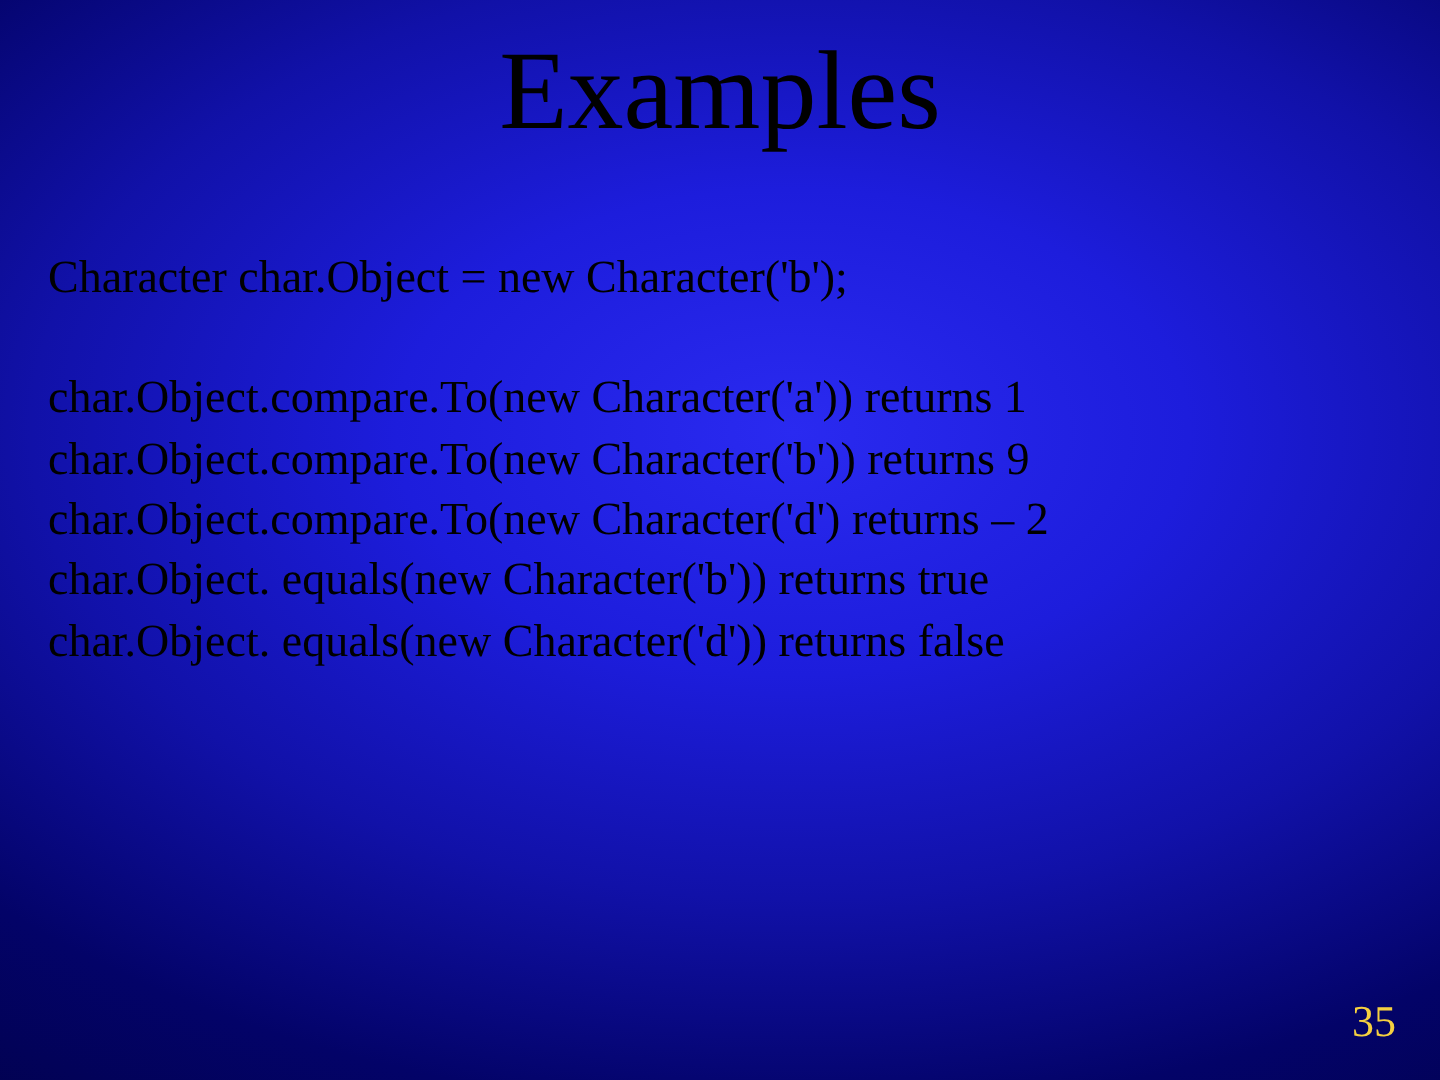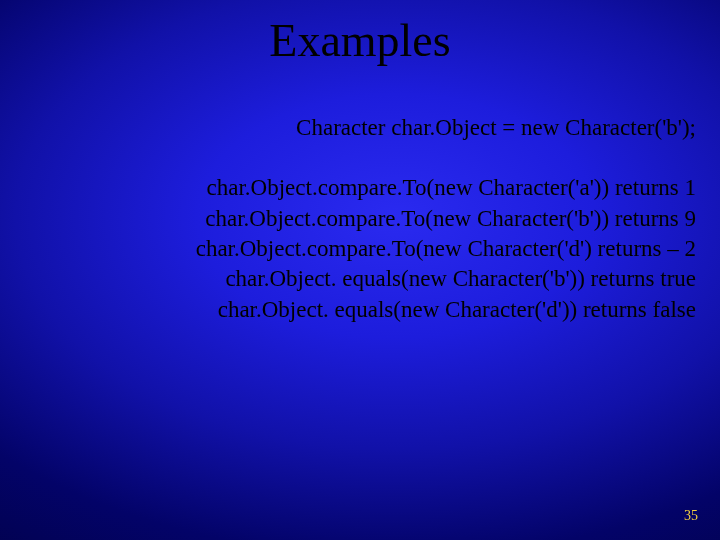--- a/index.html
+++ b/index.html
@@ -12,46 +12,45 @@
   .slide {
     width: 720px;
     height: 540px;
     background: radial-gradient(ellipse 110% 90% at 55% 40%, #2a2af0 0%, #1d1ddc 25%, #1111a8 48%, #030368 70%, #00003a 100%);
     position: relative;
     font-family: "Times New Roman", Times, serif;
     box-sizing: border-box;
   }
   .title {
     color: #000;
-    font-size: 46px;
+    font-size: 56px;
     text-align: center;
     padding-top: 14px;
     font-weight: normal;
     margin: 0;
   }
   .body {
     color: #000;
     font-size: 23px;
     line-height: 1.32;
     padding: 0 24px;
     margin-top: 46px;
   }
   .line {
     white-space: nowrap;
-    text-align: right;
   }
   .gap {
     height: 30px;
   }
   .pagenum {
     position: absolute;
     right: 22px;
     bottom: 16px;
     color: #f5d040;
-    font-size: 14px;
+    font-size: 22px;
     font-family: "Times New Roman", Times, serif;
   }
 </style>
 </head>
 <body>
 
 <div class="slide">
   <h1 class="title">Examples</h1>
 
   <div class="body">

